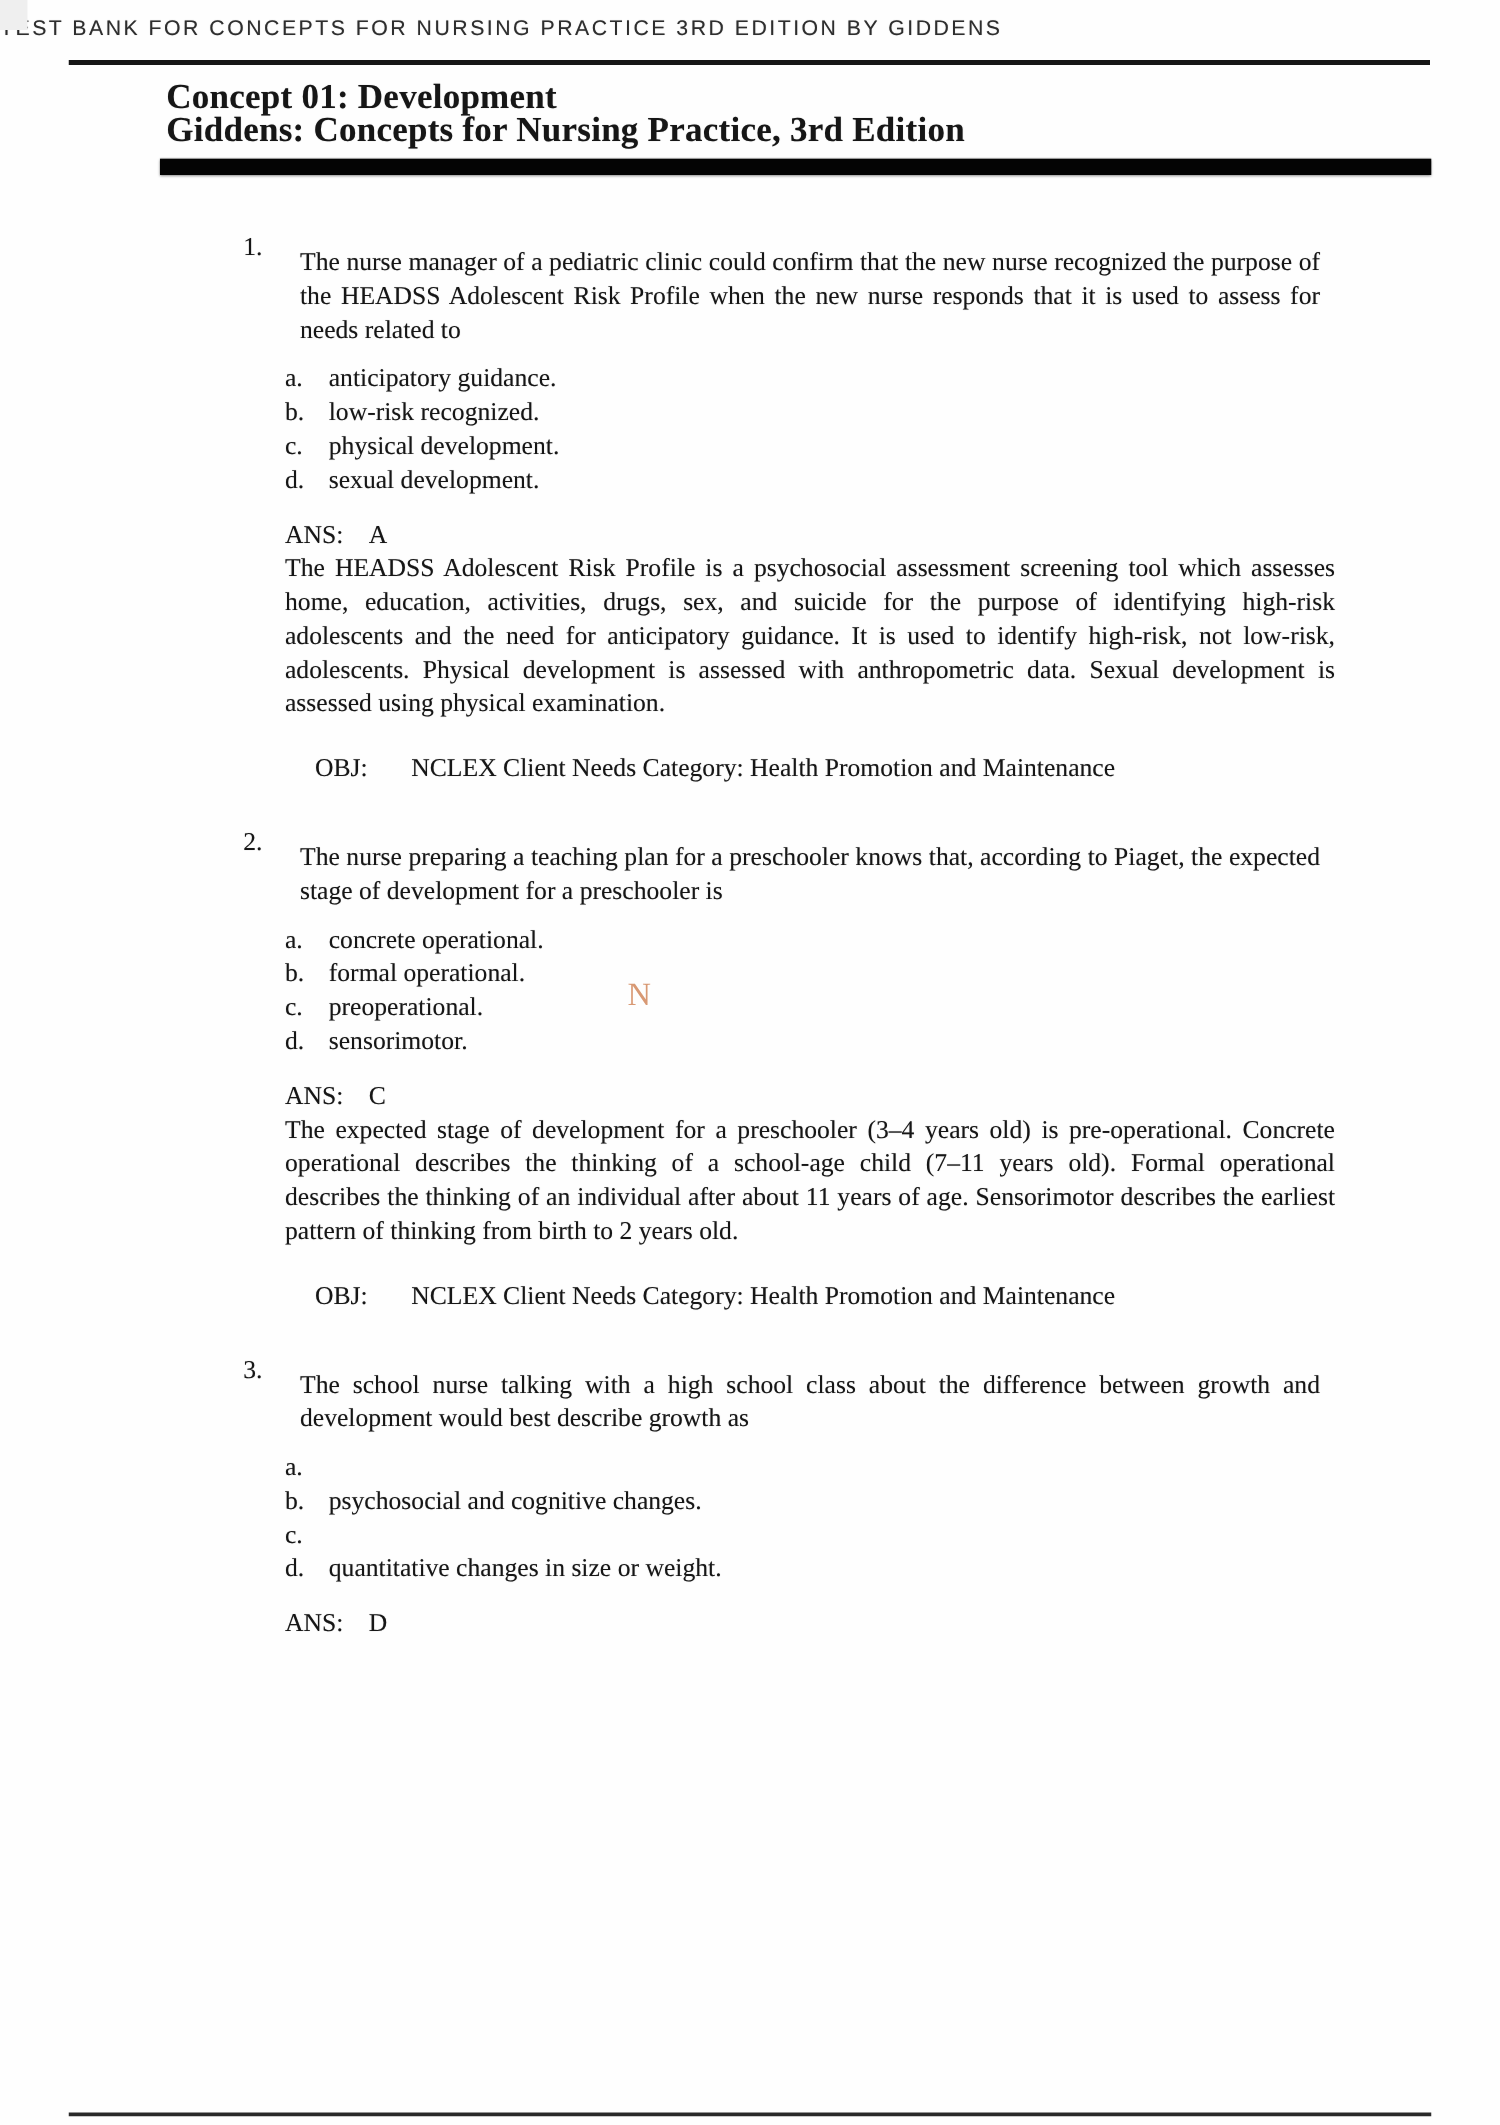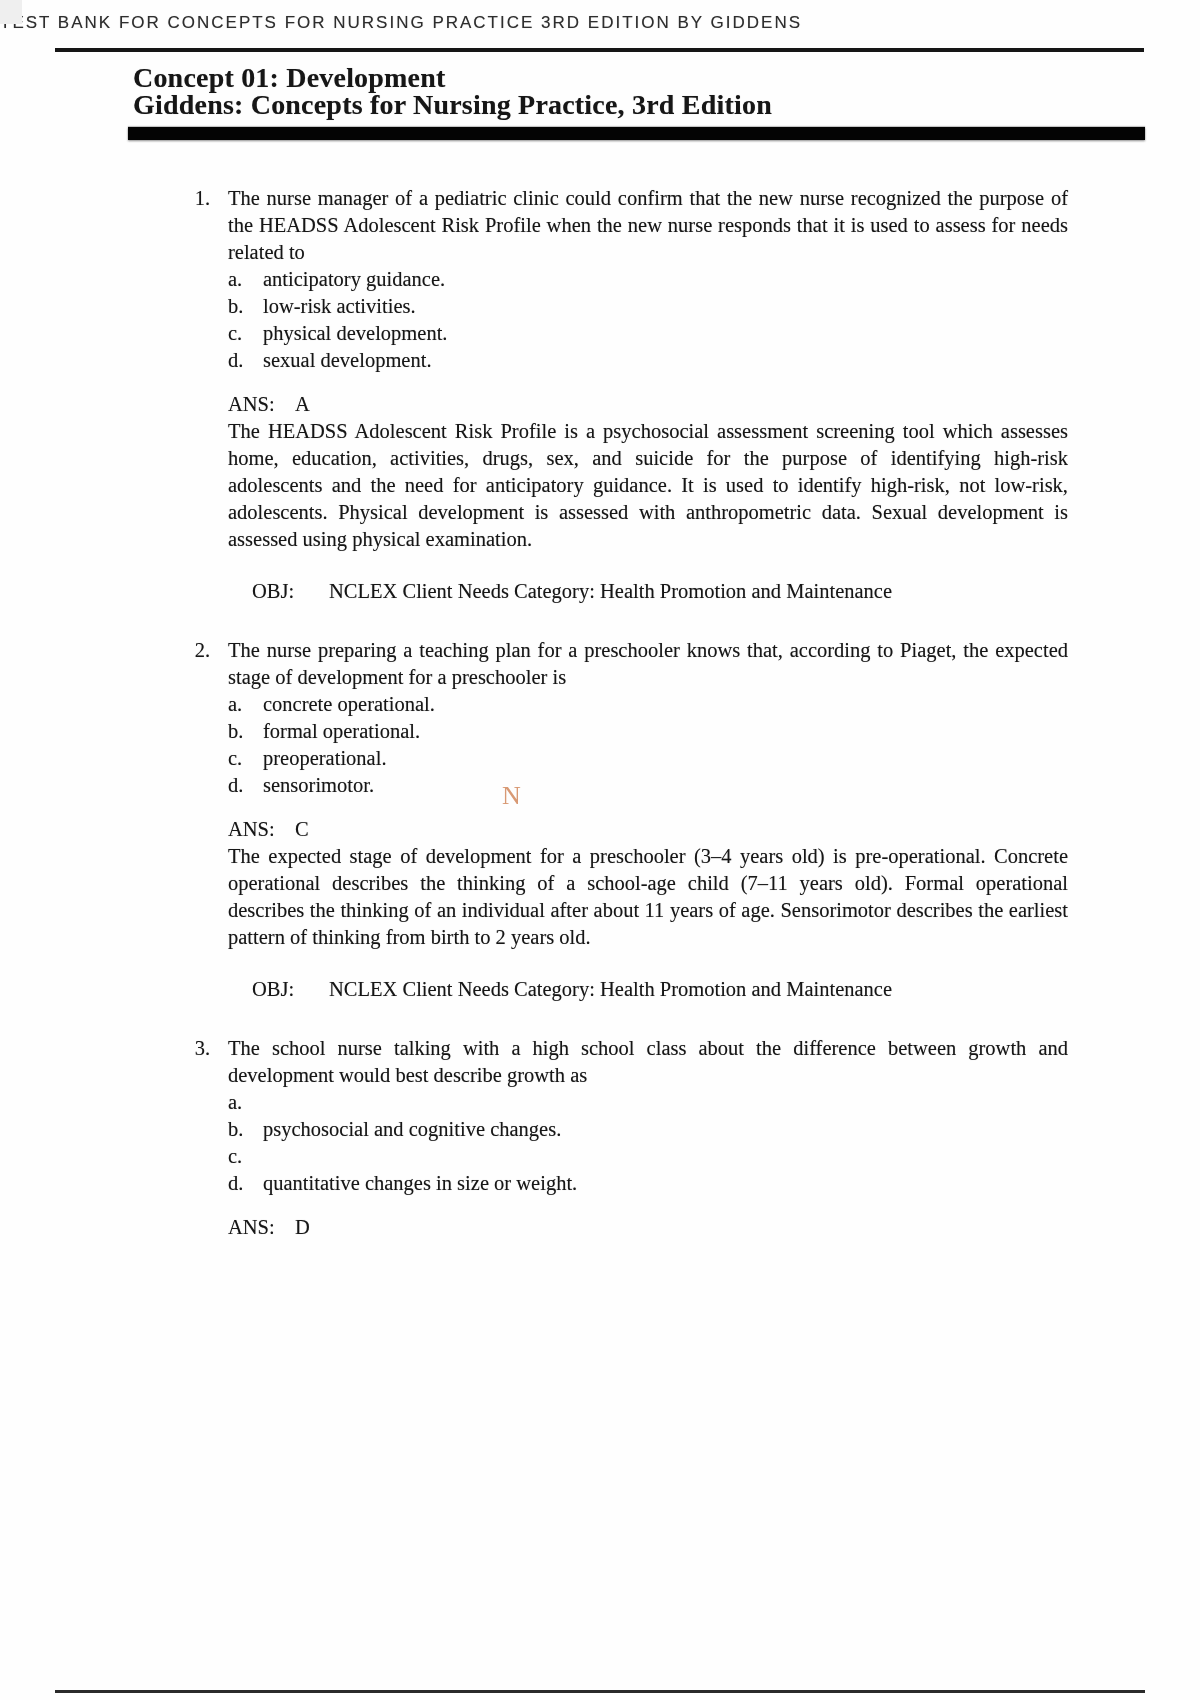--- a/index.html
+++ b/index.html
@@ -52,21 +52,21 @@
   #questions {
     margin: 45px 0 0 163px;
     font-size: 20.5px;
     line-height: 27px;
   }
   .question { margin-top: 32px; }
   .question:first-child { margin-top: 0; }
   .q-row { display: flex; }
   .q-num { width: 47px; padding-right: 18px; text-align: right; flex: none; }
   .q-body { width: 840px; flex: none; }
-  .stem { margin: 0; text-align: justify; }
+  .stem { margin: 12px; text-align: justify; }
   .opt-row { display: flex; }
   .opt-letter { width: 35px; flex: none; }
   .ans-line { margin-top: 17px; display: flex; }
   .ans-label { width: 67px; flex: none; }
   .rationale { margin: 0; text-align: justify; }
   .obj-line { margin-top: 25px; display: flex; }
   .obj-label { width: 77px; flex: none; margin-left: 24px; }
   .watermark-n {
     position: absolute; left: 502px; top: 781px;
     font-family: "Liberation Serif", serif;
@@ -107,21 +107,21 @@
       <div class="q-body">
         <p class="stem">The nurse manager of a pediatric clinic could confirm that the new nurse recognized the purpose of the HEADSS Adolescent Risk Profile when the new nurse responds that it is used to assess for needs related to</p>
         <div class="options">
       <div class="opt-row">
         <span class="opt-letter">a.</span>
         <span class="opt-text">anticipatory guidance.</span>
       </div>
 
       <div class="opt-row">
         <span class="opt-letter">b.</span>
-        <span class="opt-text">low-risk activities.</span>
+        <span class="opt-text">low-risk recognized.</span>
       </div>
 
       <div class="opt-row">
         <span class="opt-letter">c.</span>
         <span class="opt-text">physical development.</span>
       </div>
 
       <div class="opt-row">
         <span class="opt-letter">d.</span>
         <span class="opt-text">sexual development.</span>

